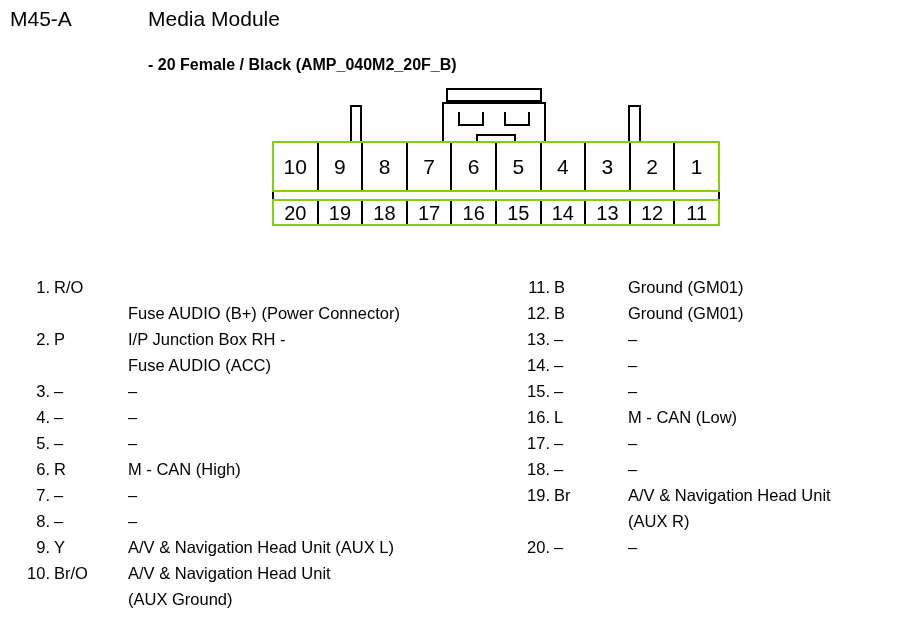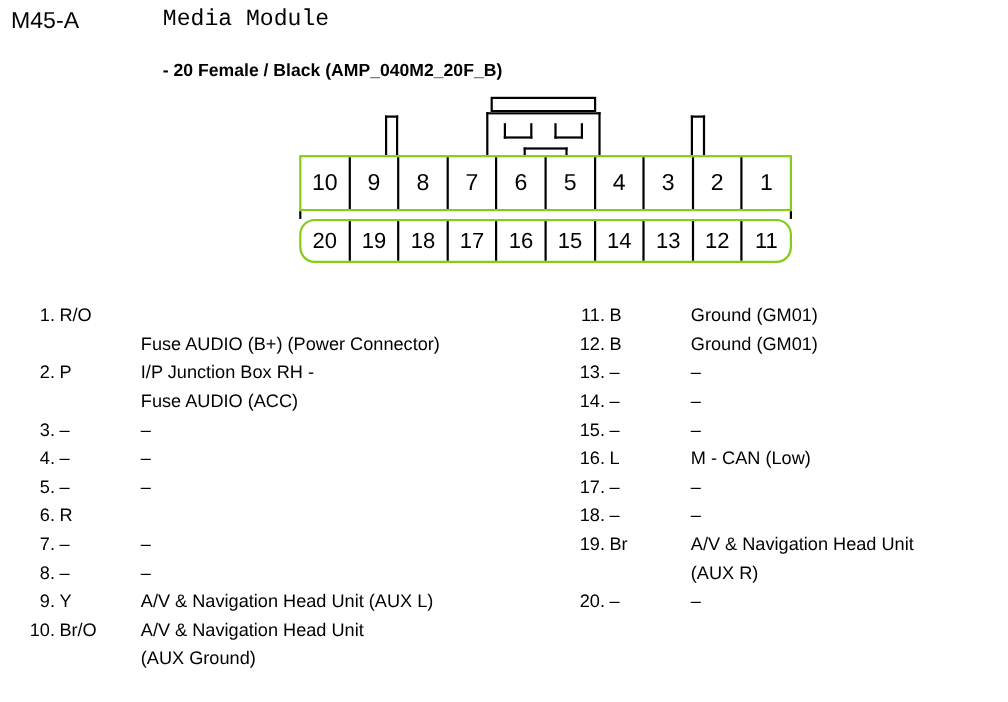--- a/index.html
+++ b/index.html
@@ -28,21 +28,20 @@
     letter-spacing: 0px;
     white-space: nowrap;
   }
   #header-title {
     position: absolute;
     left: 148px;
     top: 6px;
     font-size: 21px;
     line-height: 26px;
     white-space: nowrap;
-    font-family: Liberation Mono, monospace;
   }
   #header-subtitle {
     position: absolute;
     left: 148px;
     top: 40px;
     font-size: 16px;
     font-weight: bold;
     line-height: 20px;
     white-space: nowrap;
     margin-top: 15px;
@@ -126,21 +125,21 @@
   .pin-row {
     position: absolute;
     left: 0;
     width: 448px;
     display: flex;
     border: 2px solid #84cc16;
     box-sizing: border-box;
     background: #ffffff;
   }
   #pin-row-top { top: 55px; height: 51px; }
-  #pin-row-bottom { top: 113px; height: 40px; border-radius: 14px; }
+  #pin-row-bottom { top: 113px; height: 27px; }
 
   .pin-cell {
     flex: 1 1 0;
     border-right: 2px solid #000000;
     box-sizing: border-box;
     display: flex;
     align-items: center;
     justify-content: center;
     font-size: 21px;
     line-height: 1;
@@ -289,20 +288,21 @@
       <div class="pin-line">
         <span class="pin-num">5.</span>
         <span class="pin-color">–</span>
         <span class="pin-desc">–</span>
       </div>
     </div>
     <div class="pin-entry">
       <div class="pin-line">
         <span class="pin-num">6.</span>
         <span class="pin-color">R</span>
+        <span class="pin-desc">M - CAN (High)</span>
       </div>
     </div>
     <div class="pin-entry">
       <div class="pin-line">
         <span class="pin-num">7.</span>
         <span class="pin-color">–</span>
         <span class="pin-desc">–</span>
       </div>
     </div>
     <div class="pin-entry">

